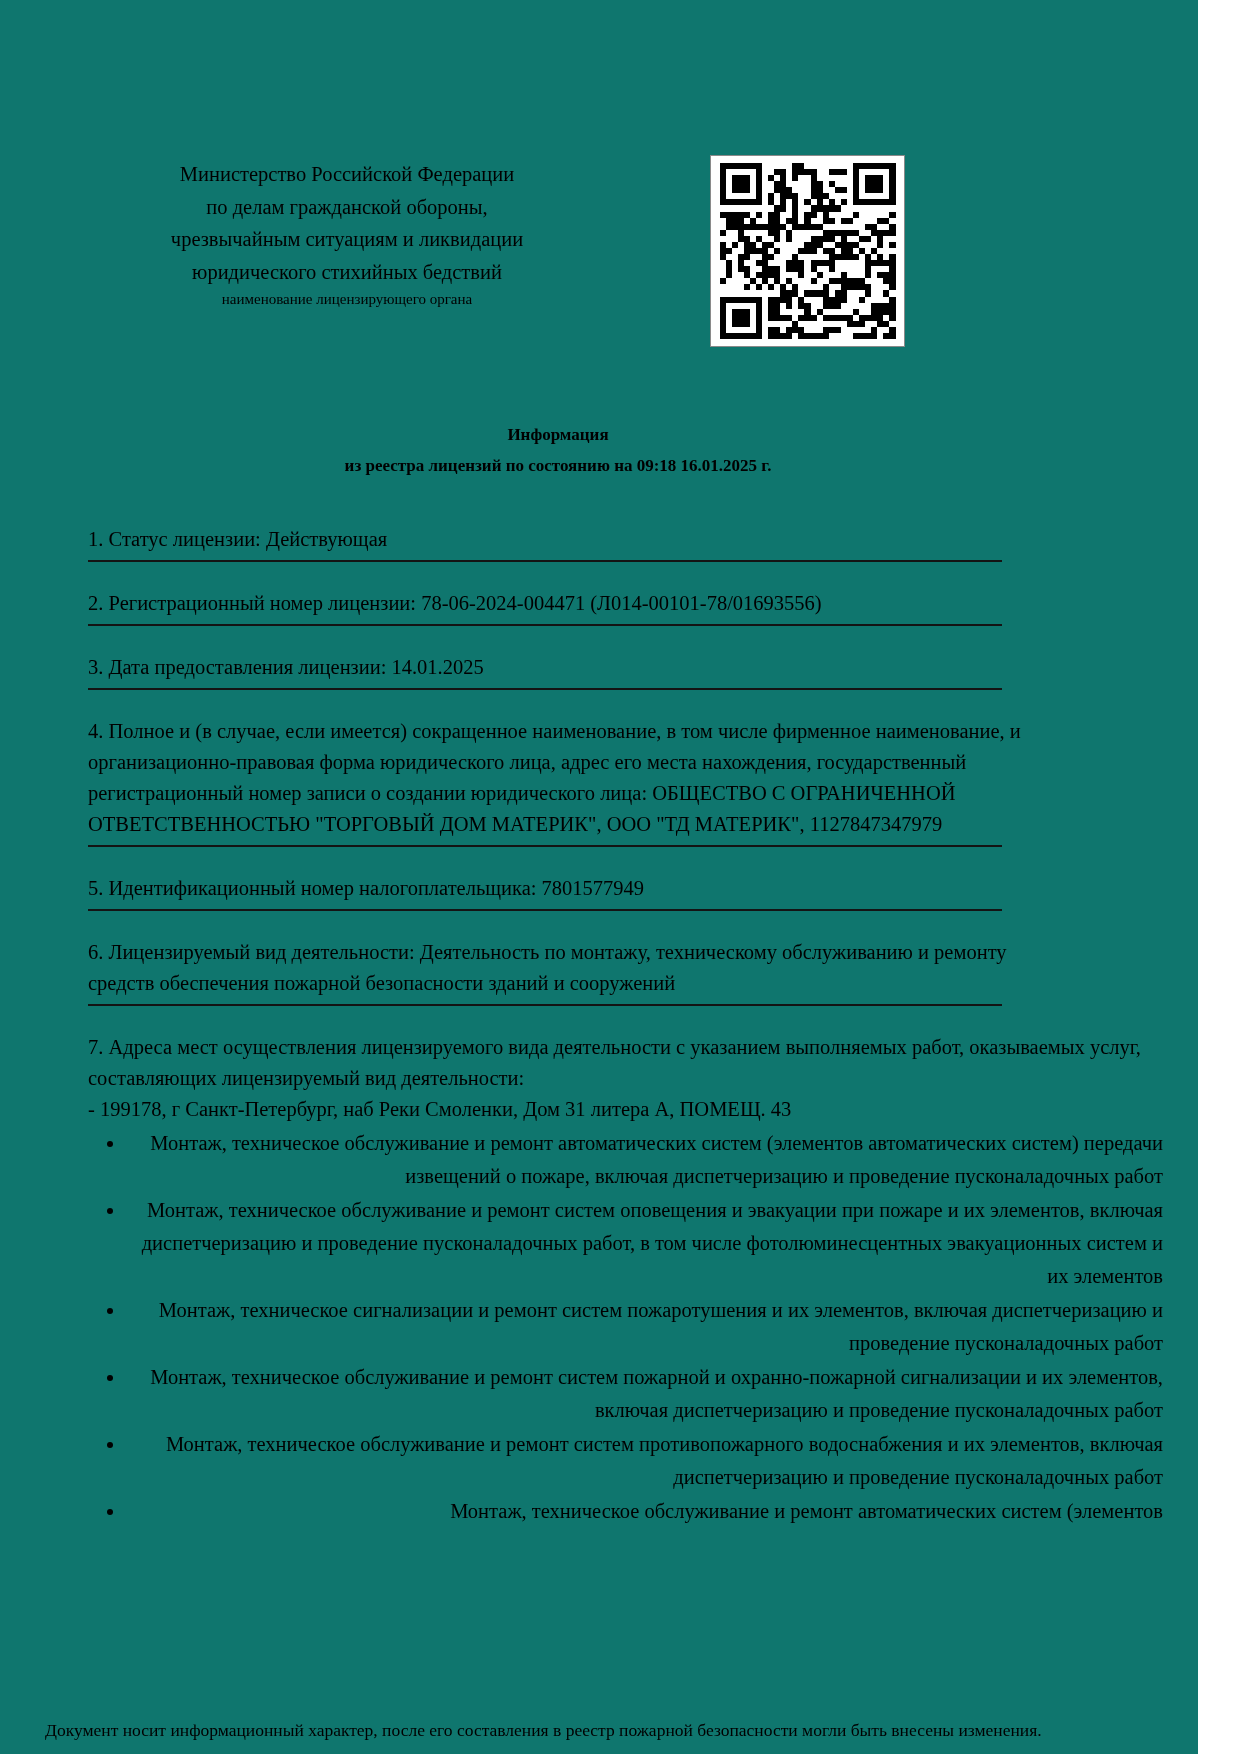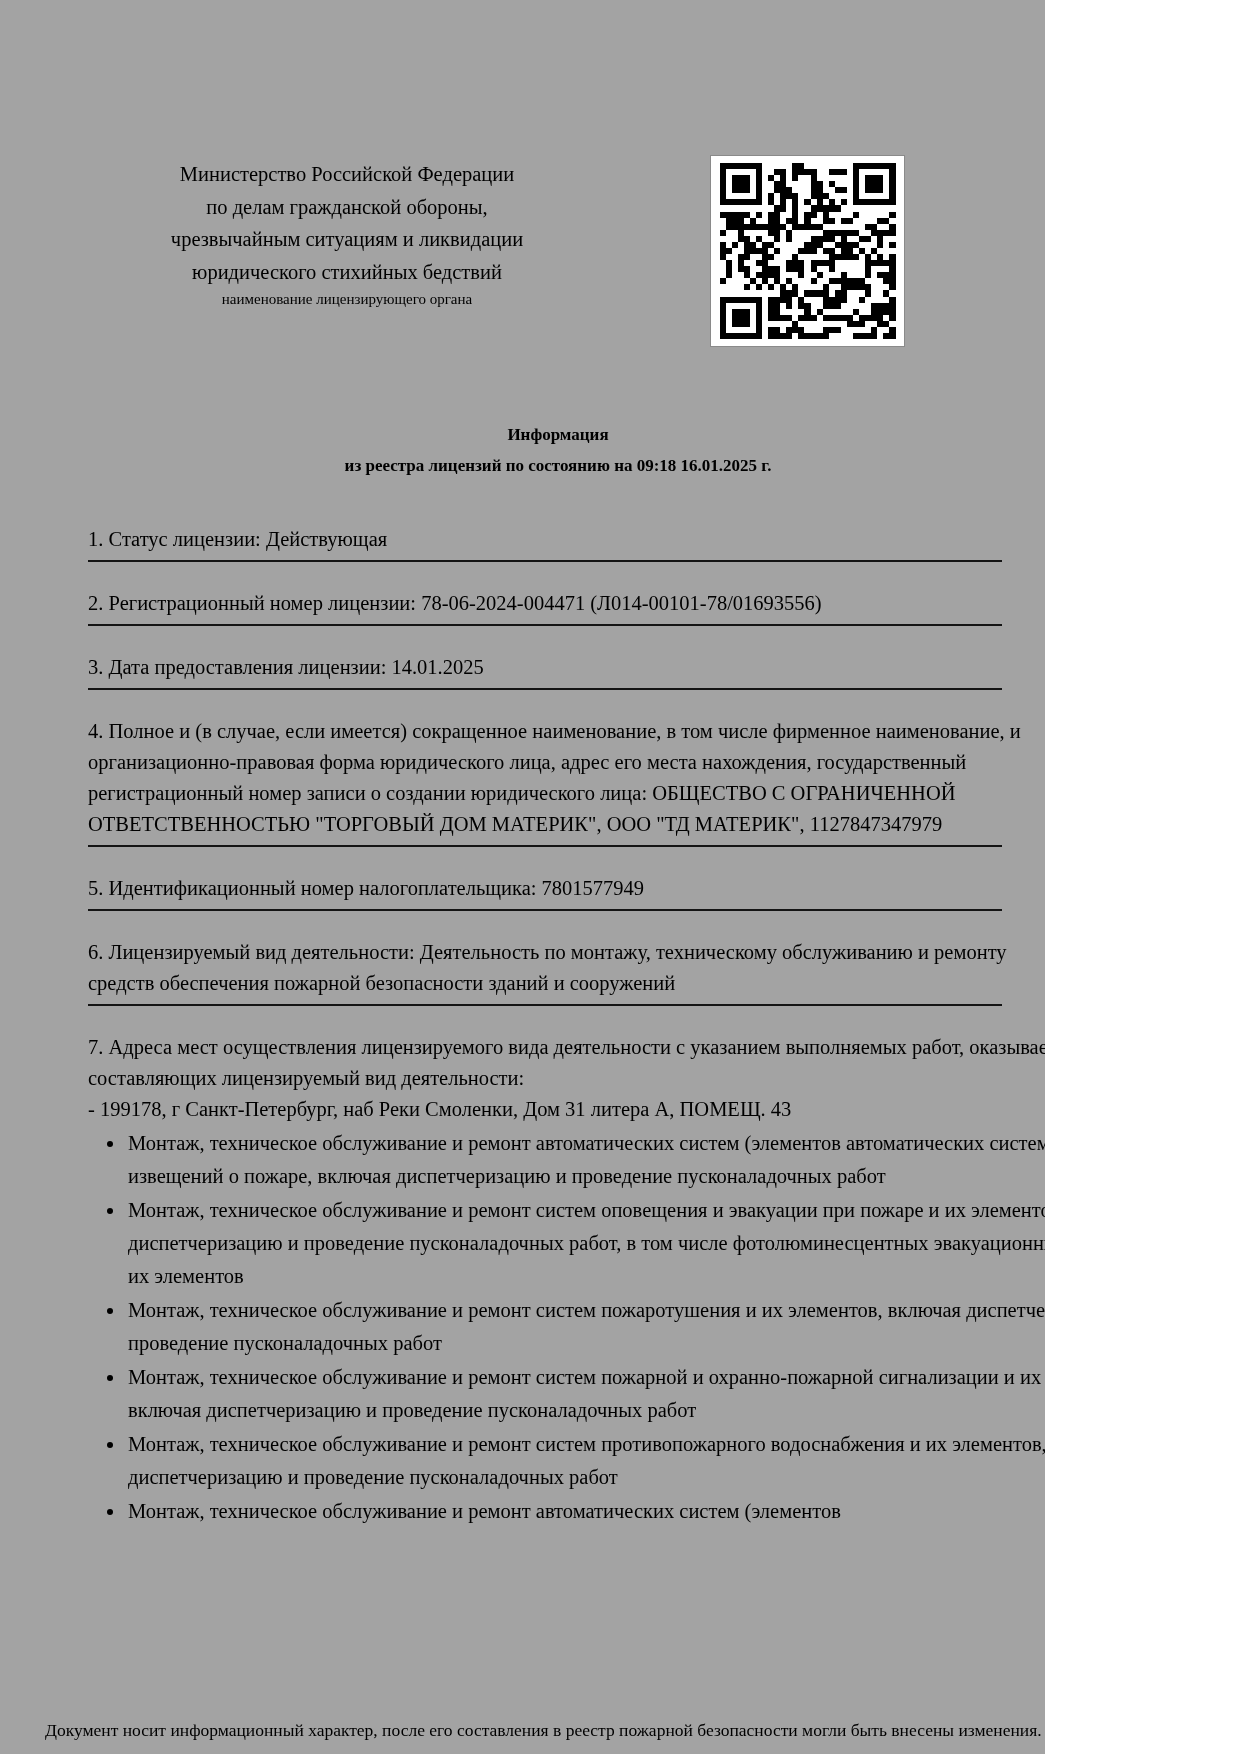--- a/index.html
+++ b/index.html
@@ -1,20 +1,20 @@
 <!DOCTYPE html>
 <html lang="ru"><head>
 <meta charset="utf-8">
 <style>
   html, body { margin: 0; padding: 0; background: #ffffff; }
   .page {
     position: relative;
-    width: 1045px;
+    width: 1198px;
     height: 1754px;
-    background: #a3a3a3;
+    background: #0f766e;
     overflow: hidden;
     font-family: "Liberation Serif", "DejaVu Serif", serif;
     color: #000000;
   }
   
   .issuer {
     position: absolute;
     left: 118px;
     top: 158px;
     width: 458px;
@@ -66,20 +66,21 @@
     width: 914px;
     height: 0;
     border-bottom: 2px solid #141414;
     margin-top: 5px;
   }
   .addresses .text { width: 1075px; }
   .works {
     margin: 2px 0 0 0;
     padding-left: 38px;
     line-height: 33px;
+    text-align: right;
   }
   .works li { margin: 0 0 1px 0; padding-left: 2px; }
   
   .footer-note {
     position: absolute;
     left: 45px;
     top: 1719px;
     width: 1185px;
     font-size: 17.5px;
     line-height: 22px;
@@ -566,21 +567,21 @@
       <div class="text">6. Лицензируемый вид деятельности: Деятельность по монтажу, техническому обслуживанию и ремонту средств обеспечения пожарной безопасности зданий и сооружений</div>
       <div class="rule"></div>
     </div>
 
     <div class="field addresses">
       <div class="text">7. Адреса мест осуществления лицензируемого вида деятельности с указанием выполняемых работ, оказываемых услуг, составляющих лицензируемый вид деятельности:</div>
       <div class="text">- 199178, г Санкт-Петербург, наб Реки Смоленки, Дом 31 литера А, ПОМЕЩ. 43</div>
       <ul class="works">
         <li>Монтаж, техническое обслуживание и ремонт автоматических систем (элементов автоматических систем) передачи извещений о пожаре, включая диспетчеризацию и проведение пусконаладочных работ</li>
         <li>Монтаж, техническое обслуживание и ремонт систем оповещения и эвакуации при пожаре и их элементов, включая диспетчеризацию и проведение пусконаладочных работ, в том числе фотолюминесцентных эвакуационных систем и их элементов</li>
-        <li>Монтаж, техническое обслуживание и ремонт систем пожаротушения и их элементов, включая диспетчеризацию и проведение пусконаладочных работ</li>
+        <li>Монтаж, техническое сигнализации и ремонт систем пожаротушения и их элементов, включая диспетчеризацию и проведение пусконаладочных работ</li>
         <li>Монтаж, техническое обслуживание и ремонт систем пожарной и охранно-пожарной сигнализации и их элементов, включая диспетчеризацию и проведение пусконаладочных работ</li>
         <li>Монтаж, техническое обслуживание и ремонт систем противопожарного водоснабжения и их элементов, включая диспетчеризацию и проведение пусконаладочных работ</li>
         <li>Монтаж, техническое обслуживание и ремонт автоматических систем (элементов</li>
       </ul>
     </div>
 
   </div>
 
   <div class="footer-note">Документ носит информационный характер, после его составления в реестр пожарной безопасности могли быть внесены изменения.</div>
 

